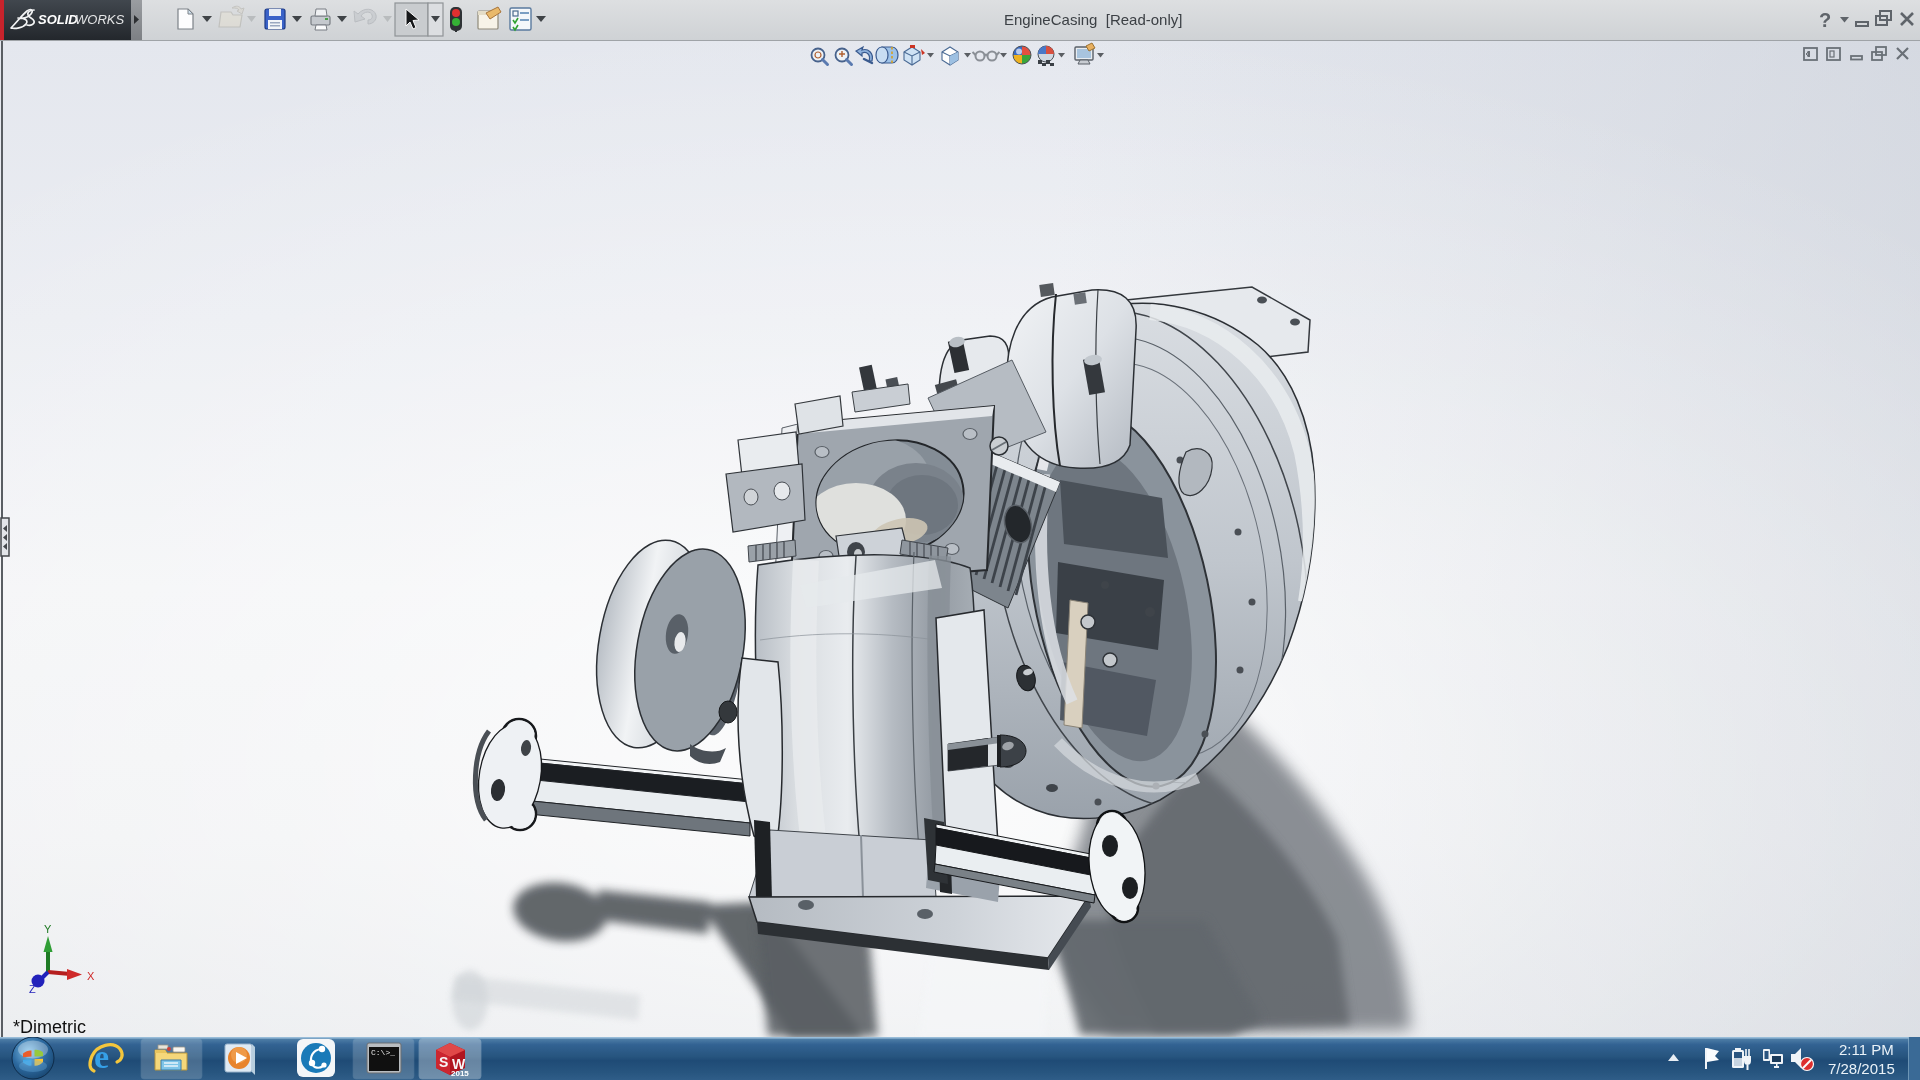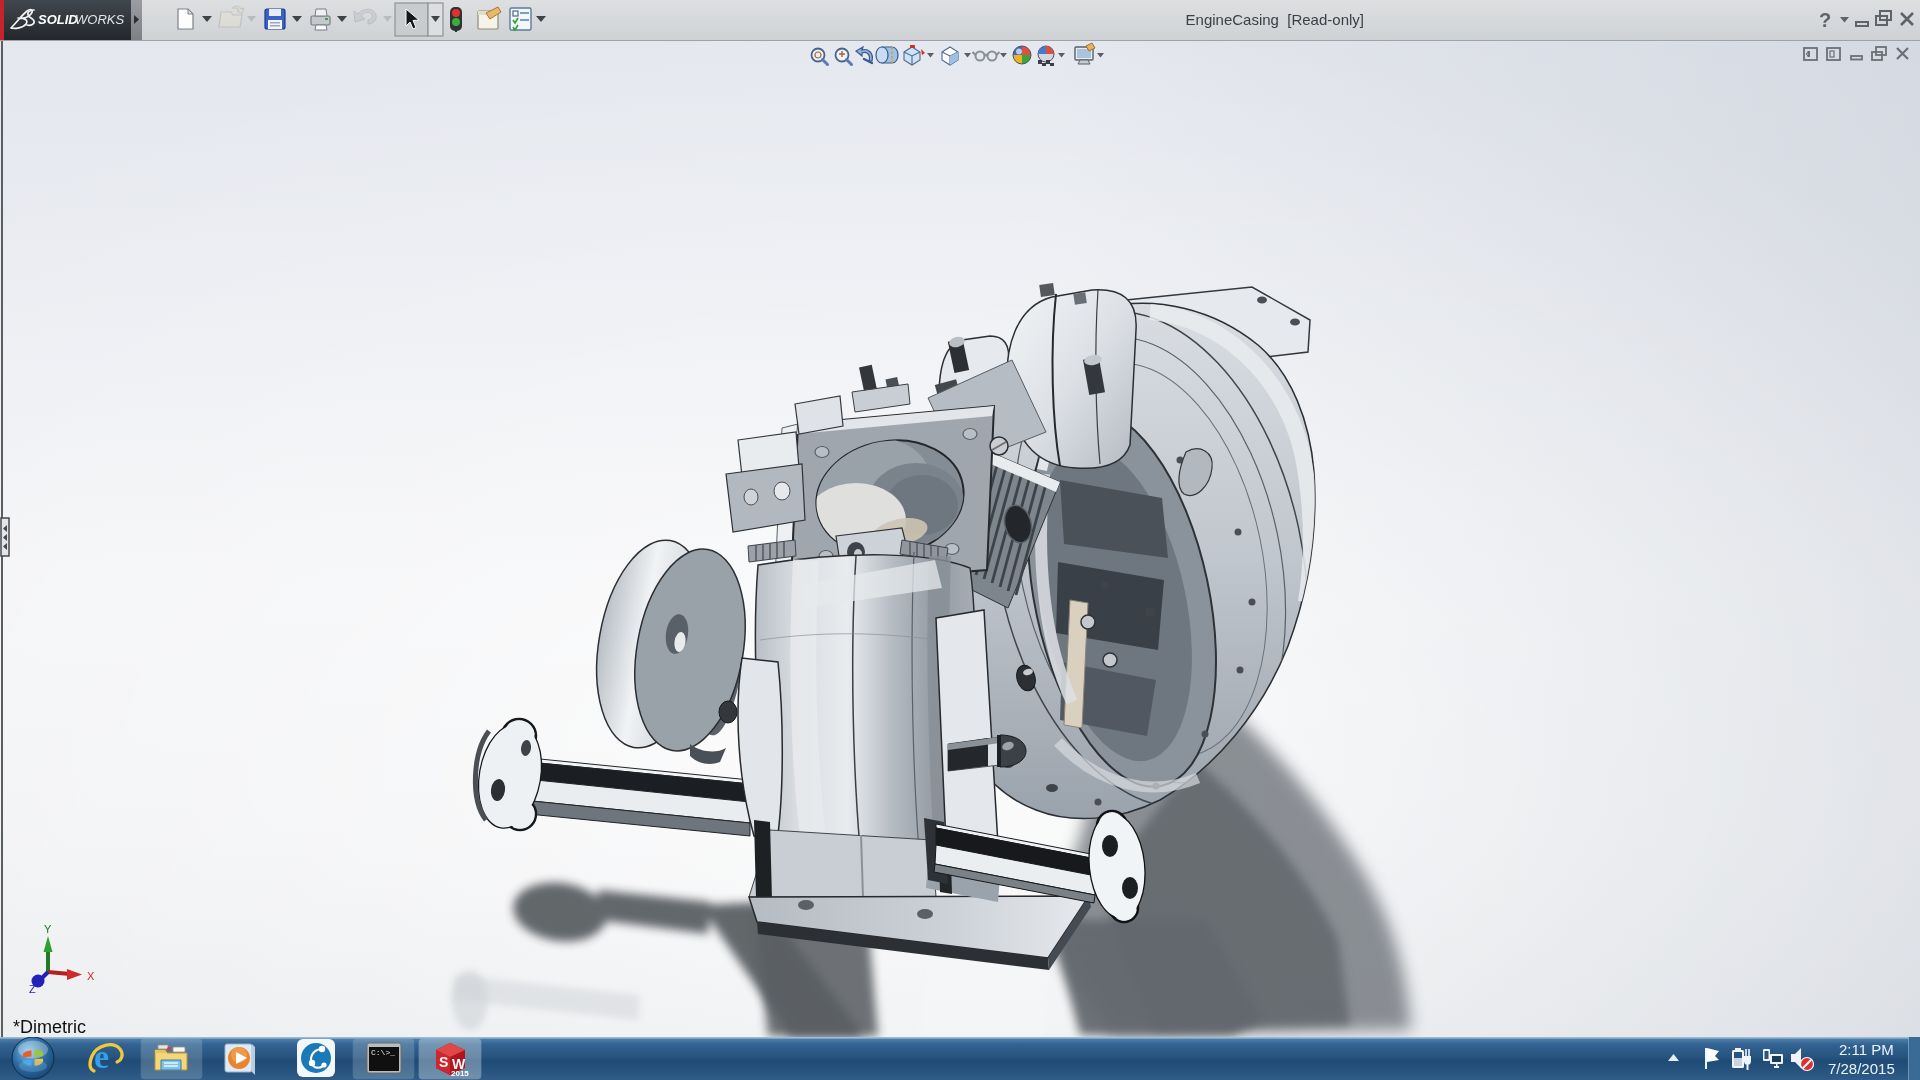--- a/index.html
+++ b/index.html
@@ -387,21 +387,21 @@
       <rect x="-10" y="-11" width="21" height="22" rx="1.5" fill="#f4f7fa" stroke="#5a7a9e" stroke-width="1.4"></rect>
       <rect x="-7" y="-8" width="5" height="5" fill="none" stroke="#4a6a8e" stroke-width="1.2"></rect>
       <rect x="0" y="-7" width="9" height="2" fill="#7a9ec2"></rect>
       <path d="M-7,1 l2,3 3,-5" stroke="#2fa12f" stroke-width="1.6" fill="none"></path>
       <rect x="0" y="0" width="9" height="2" fill="#7a9ec2"></rect>
       <path d="M-7,8 l2,3 3,-5" stroke="#2fa12f" stroke-width="1.6" fill="none"></path>
     </g>
     <path d="M536,16 l10,0 l-5,6 Z" fill="#3f4347"></path>
   </svg>
 
-  <div class="abs" style="left:1004px;top:11px;width:360px;text-align:right;font-size:15px;color:#3c4045;">EngineCasing&nbsp; [Read-only]</div>
+  <div class="abs" style="left:1004px;top:11px;width:360px;text-align:left;font-size:15px;color:#3c4045;">EngineCasing&nbsp; [Read-only]</div>
 
   <svg class="abs" style="left:1810px;top:0" width="110" height="40" viewBox="1810 0 110 40">
     <text x="1819" y="27" font-size="20" font-weight="bold" fill="#5f646a" font-family="Liberation Sans, sans-serif">?</text>
     <path d="M1840,17 l9,0 l-4.5,5.5 Z" fill="#5f646a"></path>
     <rect x="1856" y="22" width="12" height="4" fill="none" stroke="#5f646a" stroke-width="2"></rect>
     <g fill="none" stroke="#5f646a" stroke-width="2">
       <rect x="1880" y="11" width="11" height="9"></rect>
       <rect x="1876" y="16" width="11" height="9"></rect>
     </g>
     <path d="M1901,13 l12,12 M1913,13 l-12,12" stroke="#5f646a" stroke-width="2.6"></path>

